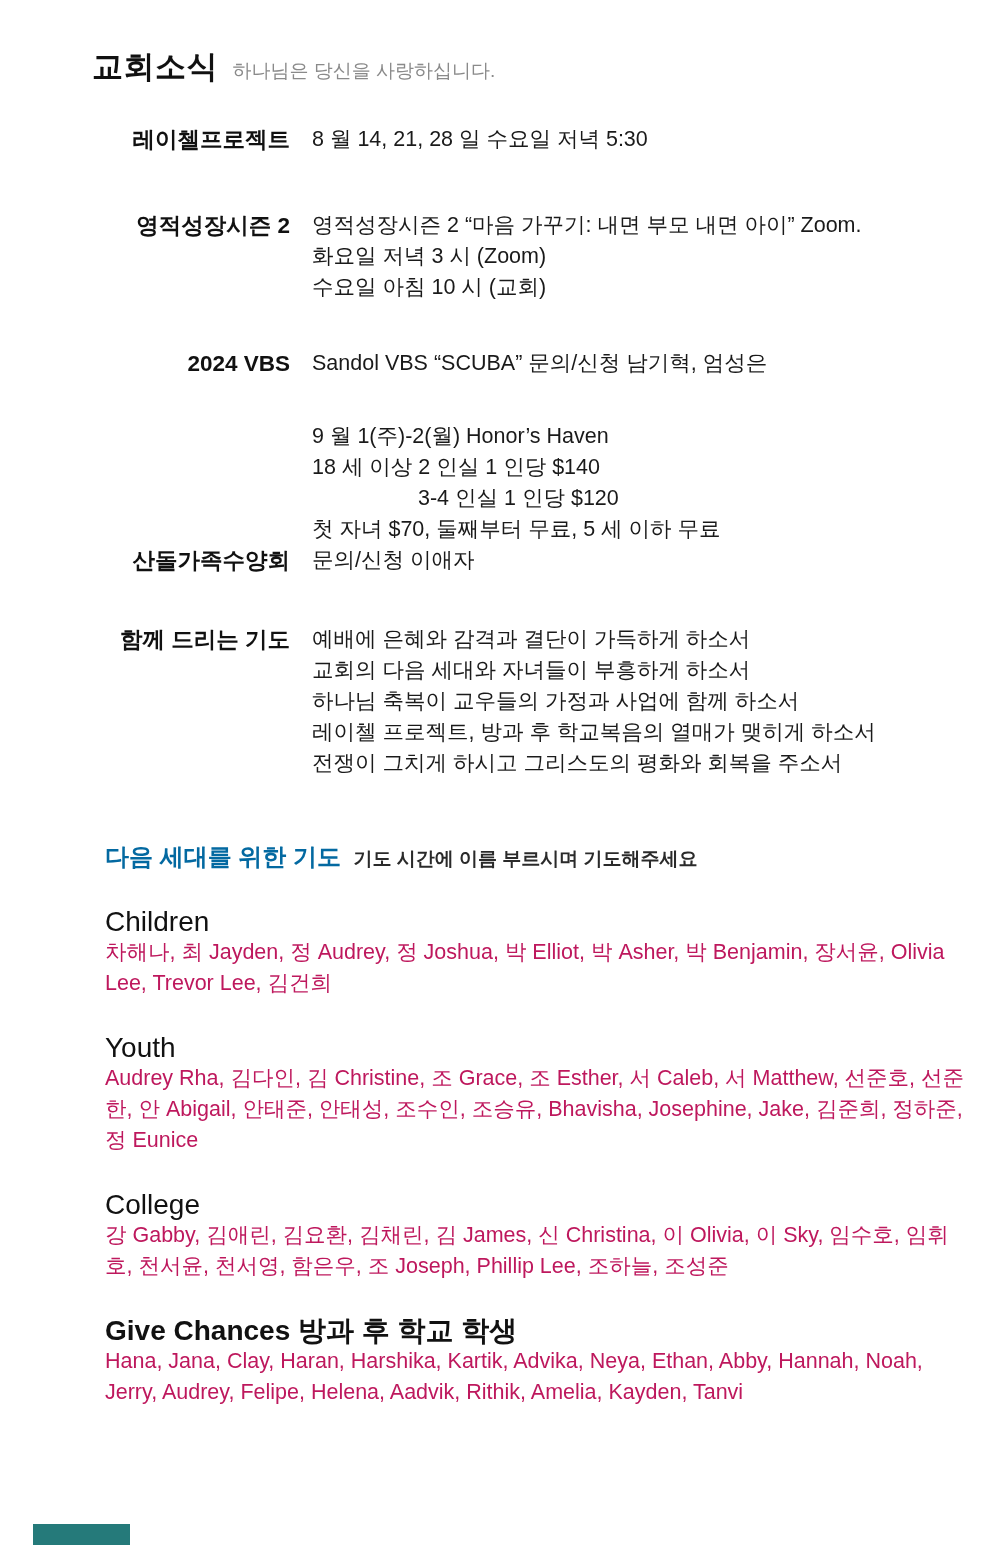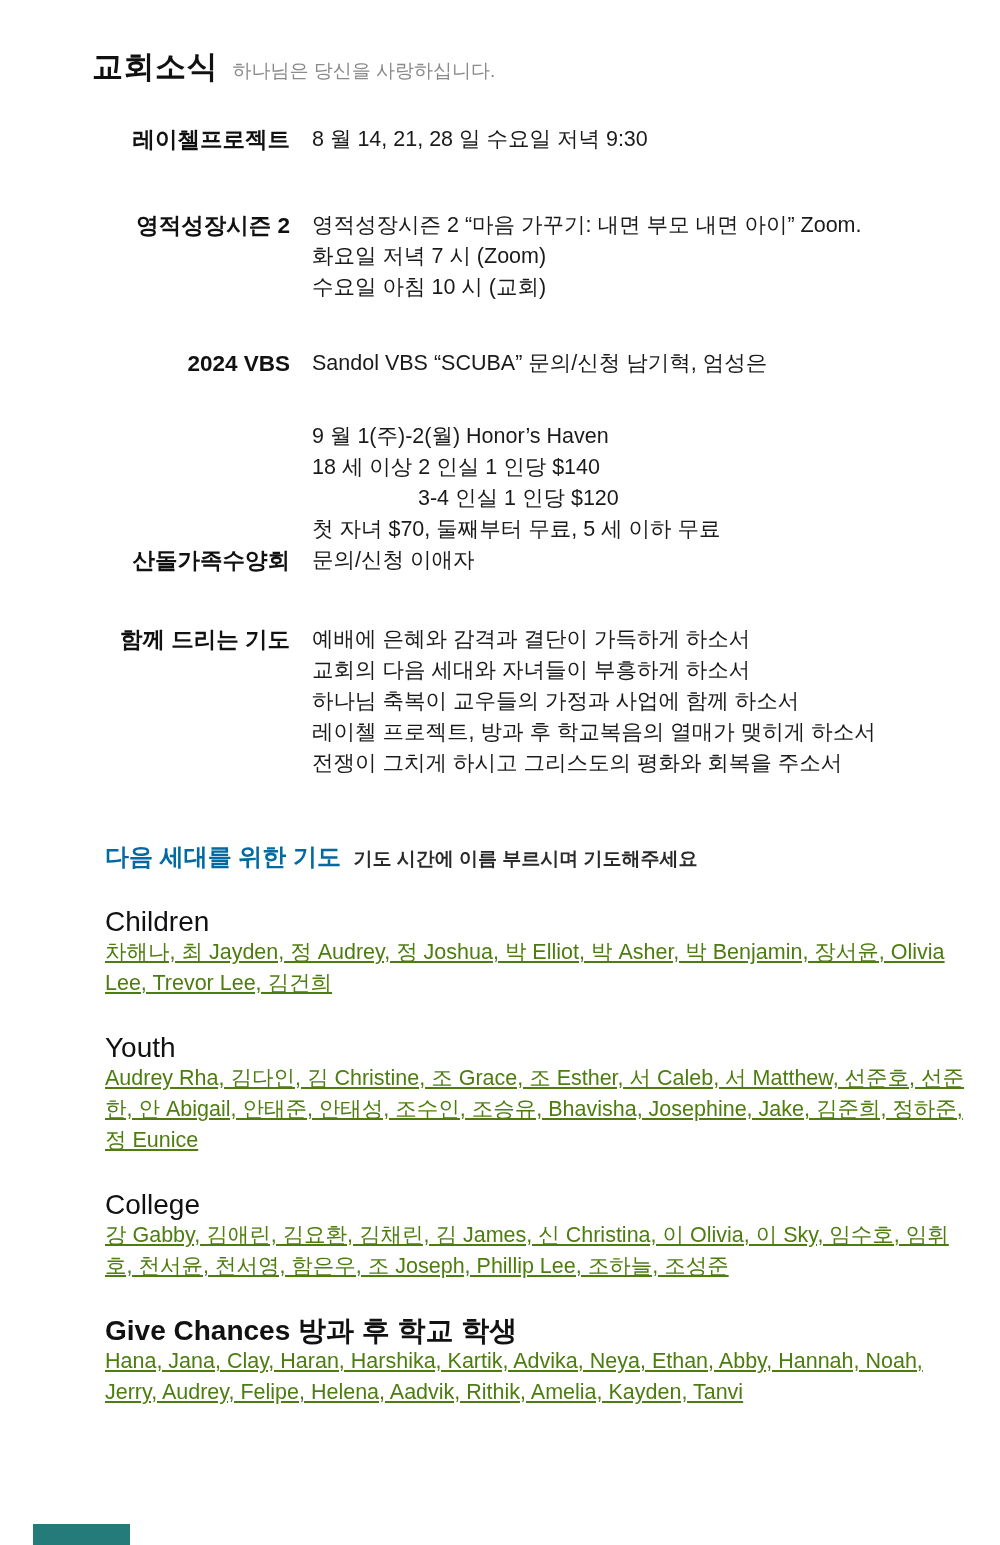--- a/index.html
+++ b/index.html
@@ -79,23 +79,22 @@
   .group-title {
     font-size: 28px;
     font-weight: 400;
     line-height: 31px;
     color: #111111;
   }
   .group-title.bold { font-weight: 700; }
   .group-names {
     font-size: 21.5px;
     line-height: 31px;
-    color: #4d7c0f;
+    color: #be185d;
     max-width: 860px;
-    text-decoration: underline;
   }
 
   
   .footer-bar {
     position: absolute;
     left: 33px;
     bottom: 0;
     width: 97px;
     height: 21px;
     background: #257a7a;
@@ -109,29 +108,29 @@
   <div class="header">
     <span class="page-title">교회소식</span>
     <span class="page-subtitle">하나님은 당신을 사랑하십니다.</span>
   </div>
 
   <div class="announcements">
 
     <div class="ann-row">
       <div class="ann-label">레이첼프로젝트</div>
       <div class="ann-content">
-        <div class="ann-line">8 월 14, 21, 28 일 수요일 저녁 9:30</div>
+        <div class="ann-line">8 월 14, 21, 28 일 수요일 저녁 5:30</div>
       </div>
     </div>
 
     <div class="ann-row mt-row2">
       <div class="ann-label">영적성장시즌 2</div>
       <div class="ann-content">
         <div class="ann-line">영적성장시즌 2 “마음 가꾸기: 내면 부모 내면 아이” Zoom.</div>
-        <div class="ann-line">화요일 저녁 7 시 (Zoom)</div>
+        <div class="ann-line">화요일 저녁 3 시 (Zoom)</div>
         <div class="ann-line">수요일 아침 10 시 (교회)</div>
       </div>
     </div>
 
     <div class="ann-row mt-row3">
       <div class="ann-label">2024 VBS</div>
       <div class="ann-content">
         <div class="ann-line">Sandol VBS “SCUBA” 문의/신청 남기혁, 엄성은</div>
       </div>
     </div>

